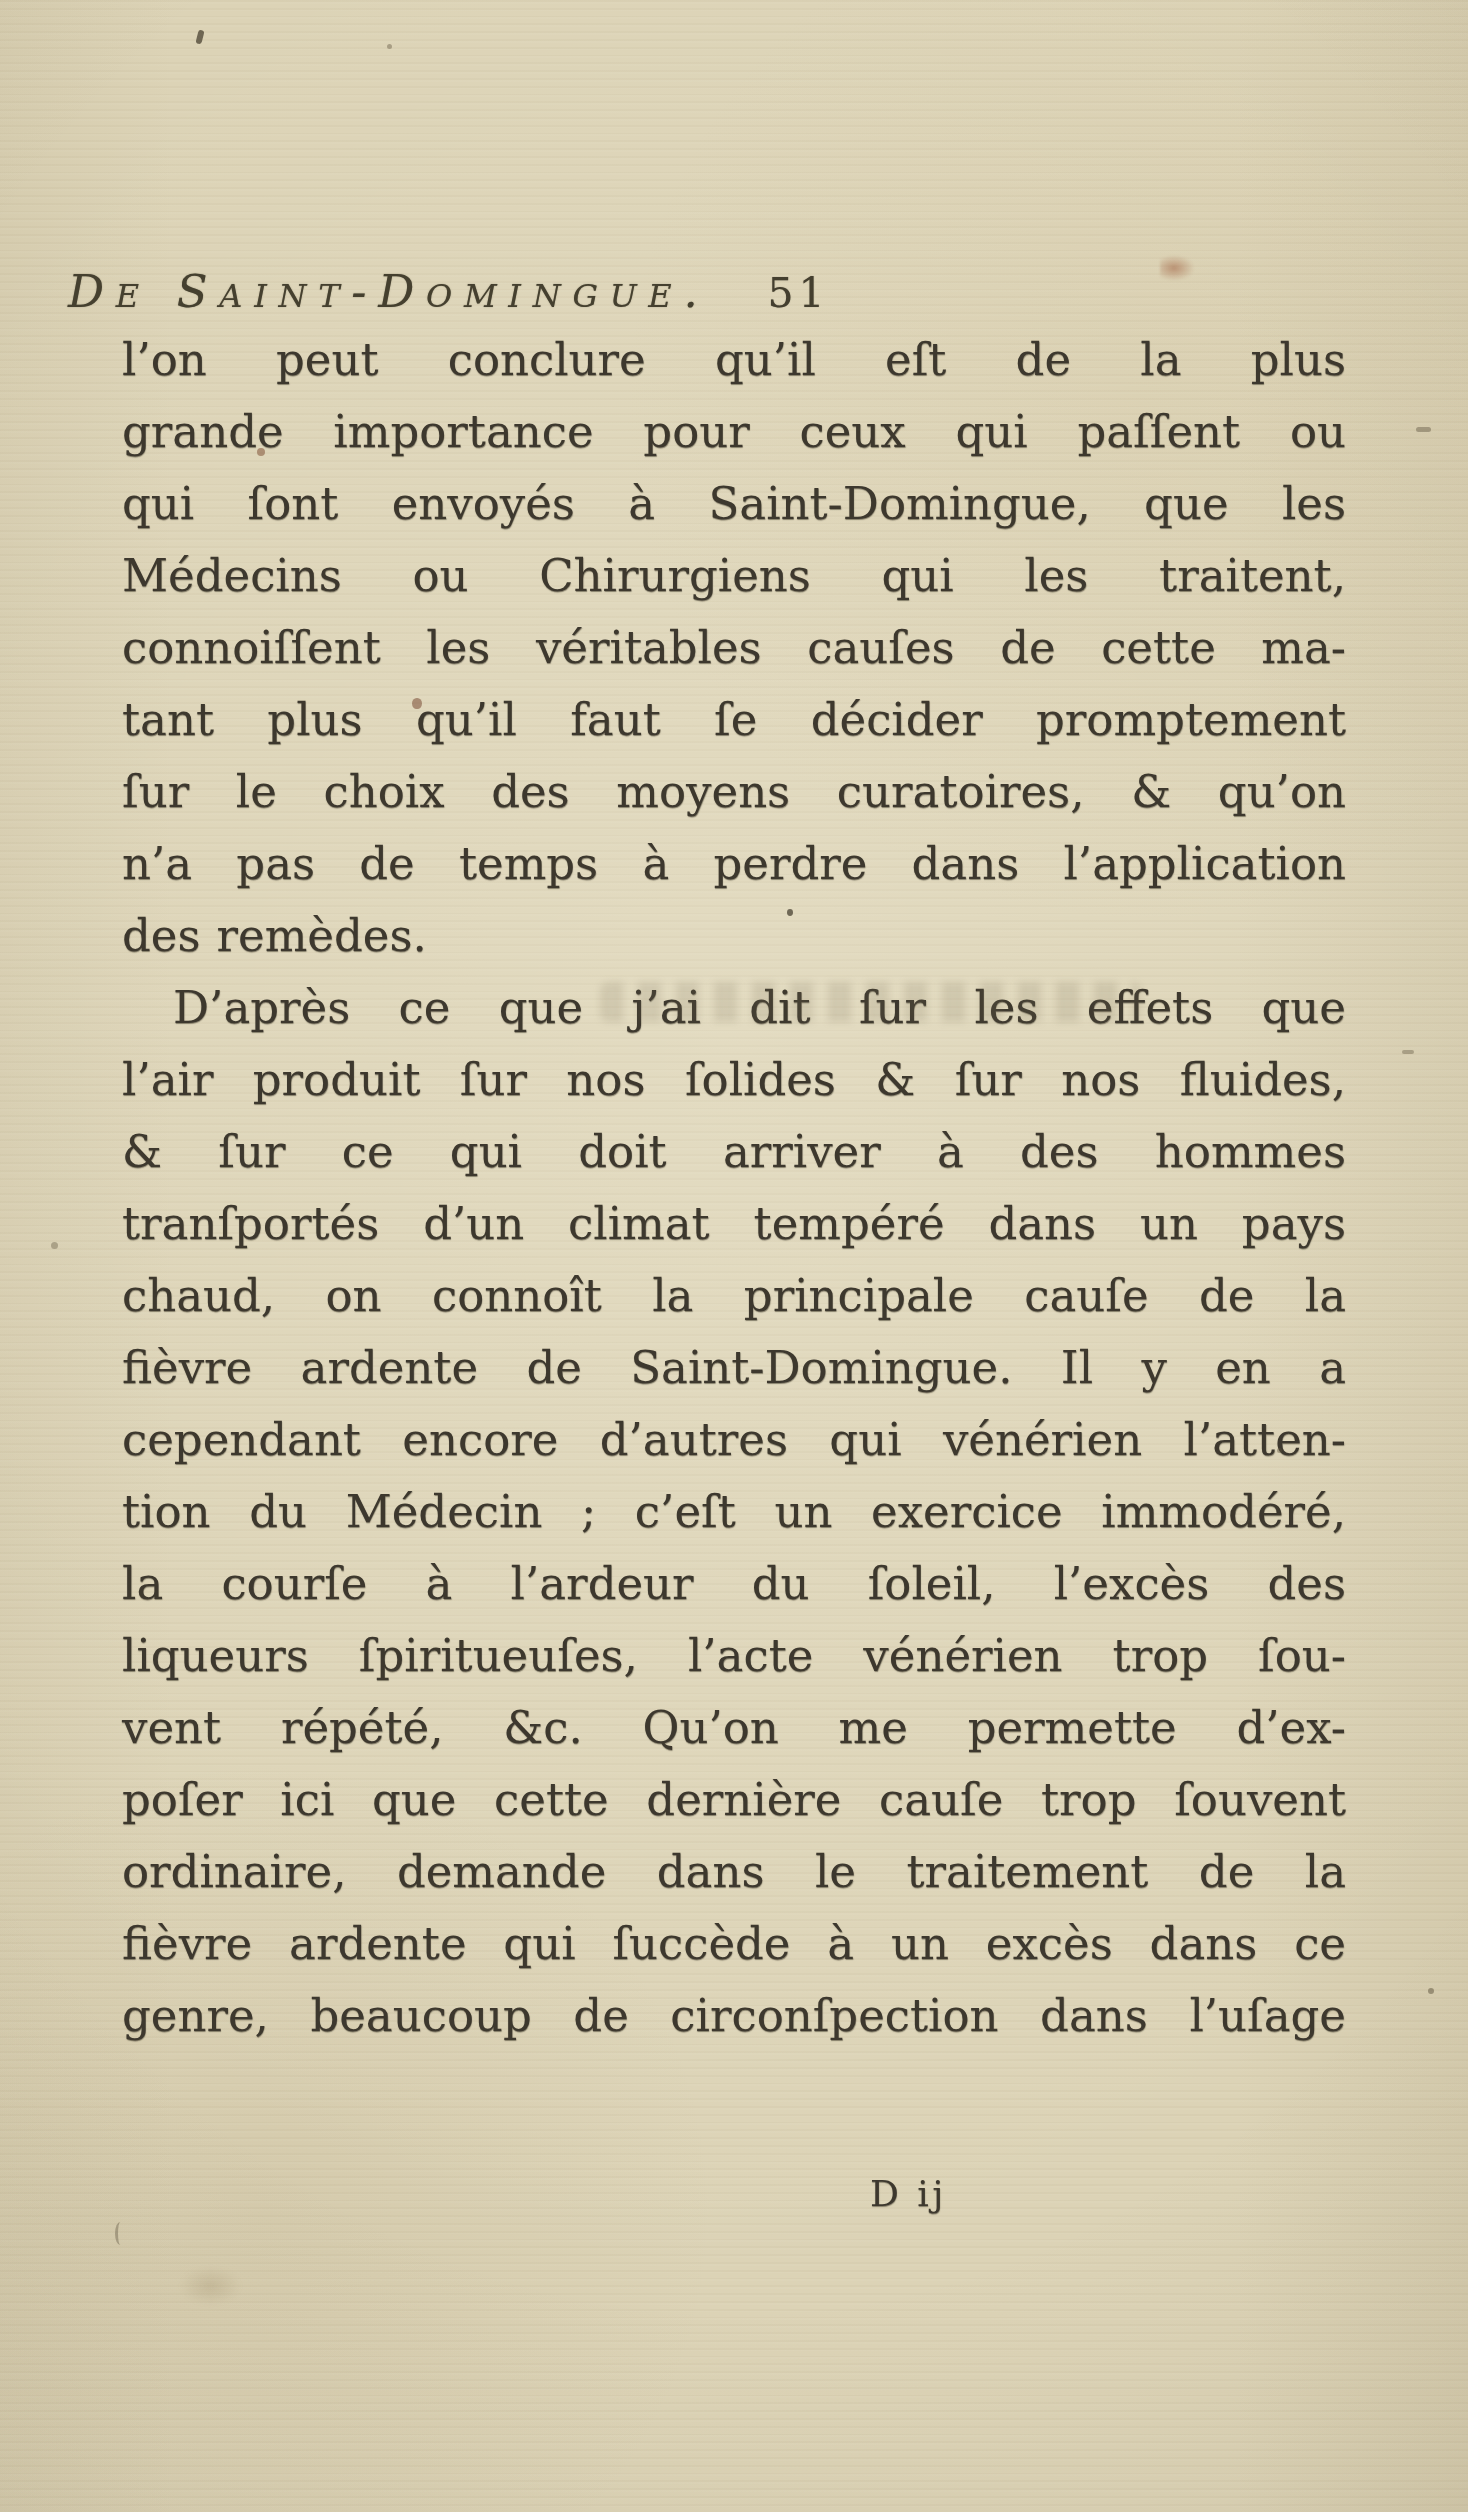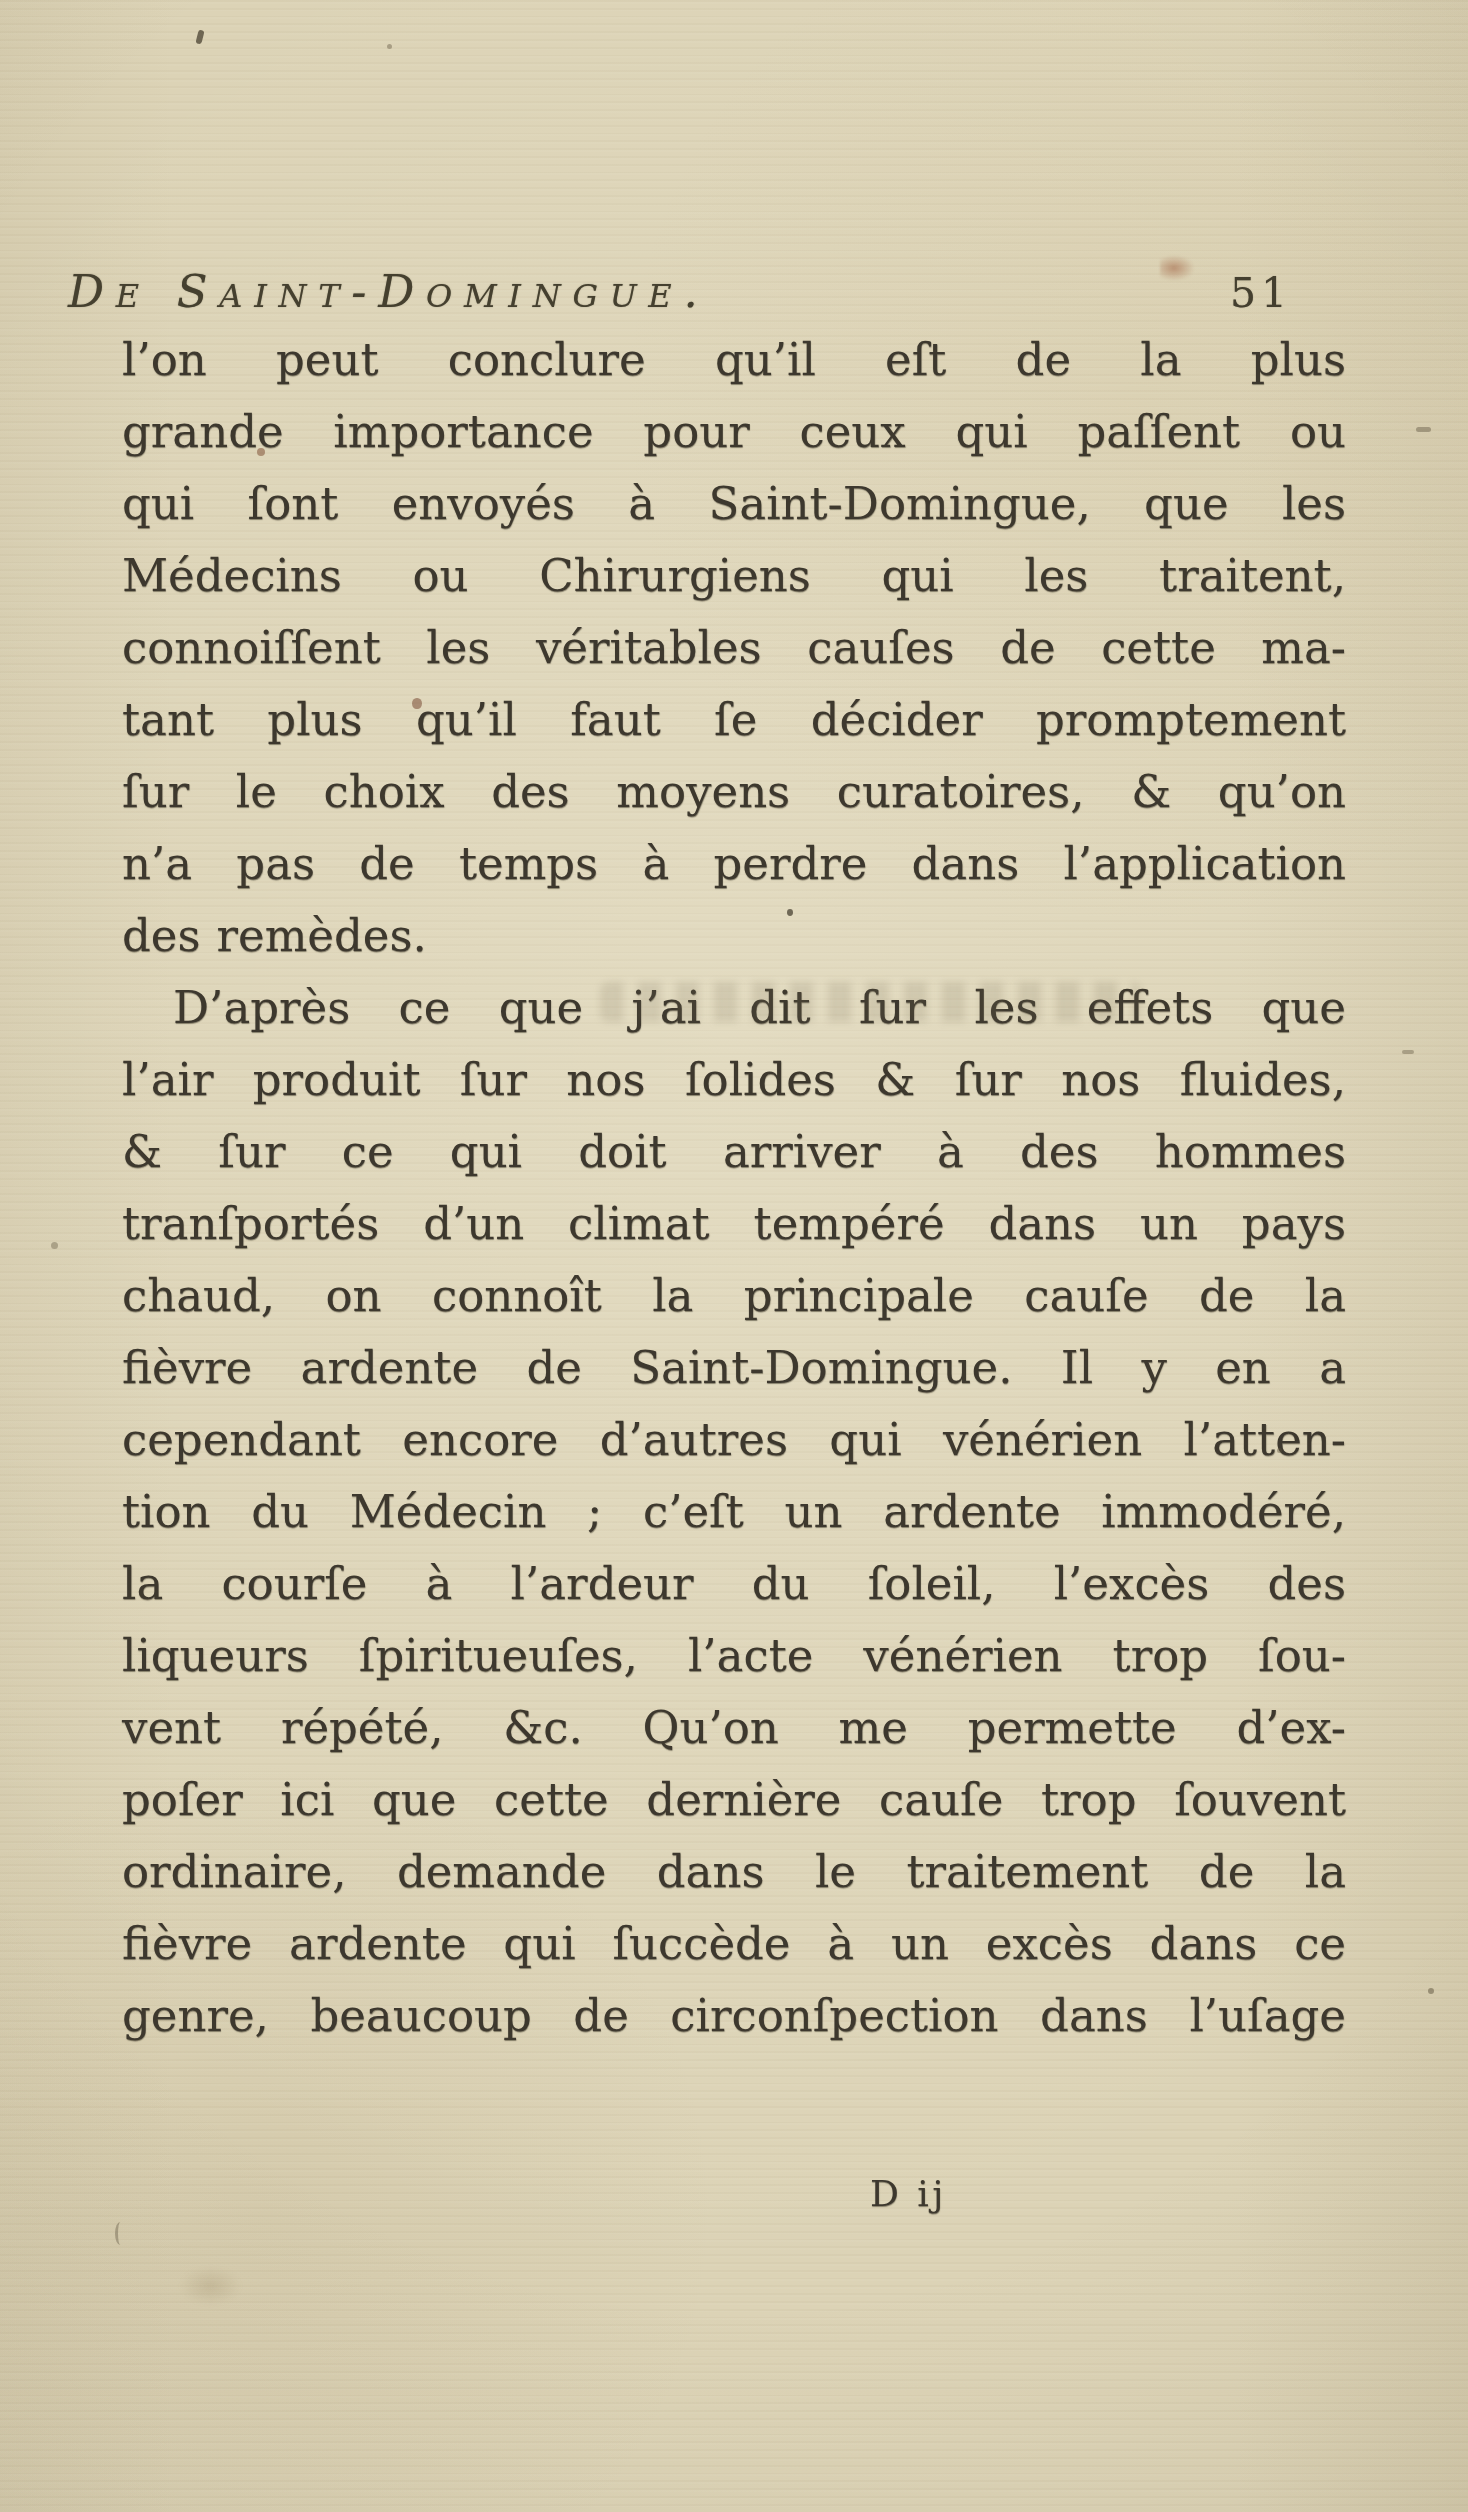--- a/index.html
+++ b/index.html
@@ -34,21 +34,21 @@
     pointer-events: none;
   }
 
   
   .running-head {
     position: absolute;
     top: 249px;
     left: 122px;
     width: 1224px;
     display: flex;
-    justify-content: space-between;
+    justify-content: flex-start;
     align-items: baseline;
     gap: 58px;
     transform: translateX(-54px);
     white-space: nowrap;
   }
   .running-title {
     font-style: italic;
     font-variant: small-caps;
     font-size: 45px;
     letter-spacing: 0.26em;
@@ -148,21 +148,21 @@
       <div class="line">ſur le choix des moyens curatoires, &amp; qu’on</div>
       <div class="line">n’a pas de temps à perdre dans l’application</div>
       <div class="line noFill">des remèdes.</div>
       <div class="line indent">D’après ce que j’ai dit ſur les effets que</div>
       <div class="line">l’air produit ſur nos ſolides &amp; ſur nos fluides,</div>
       <div class="line">&amp; ſur ce qui doit arriver à des hommes</div>
       <div class="line">tranſportés d’un climat tempéré dans un pays</div>
       <div class="line">chaud, on connoît la principale cauſe de la</div>
       <div class="line">fièvre ardente de Saint-Domingue. Il y en a</div>
       <div class="line">cependant encore d’autres qui vénérien l’atten-</div>
-      <div class="line">tion du Médecin ; c’eſt un ardente immodéré,</div>
+      <div class="line">tion du Médecin ; c’eſt un exercice immodéré,</div>
       <div class="line">la courſe à l’ardeur du ſoleil, l’excès des</div>
       <div class="line">liqueurs ſpiritueuſes, l’acte vénérien trop ſou-</div>
       <div class="line">vent répété, &amp;c. Qu’on me permette d’ex-</div>
       <div class="line">poſer ici que cette dernière cauſe trop ſouvent</div>
       <div class="line">ordinaire, demande dans le traitement de la</div>
       <div class="line">fièvre ardente qui ſuccède à un excès dans ce</div>
       <div class="line">genre, beaucoup de circonſpection dans l’uſage</div>
     </main>
 
   <div class="signature">D ij</div>

